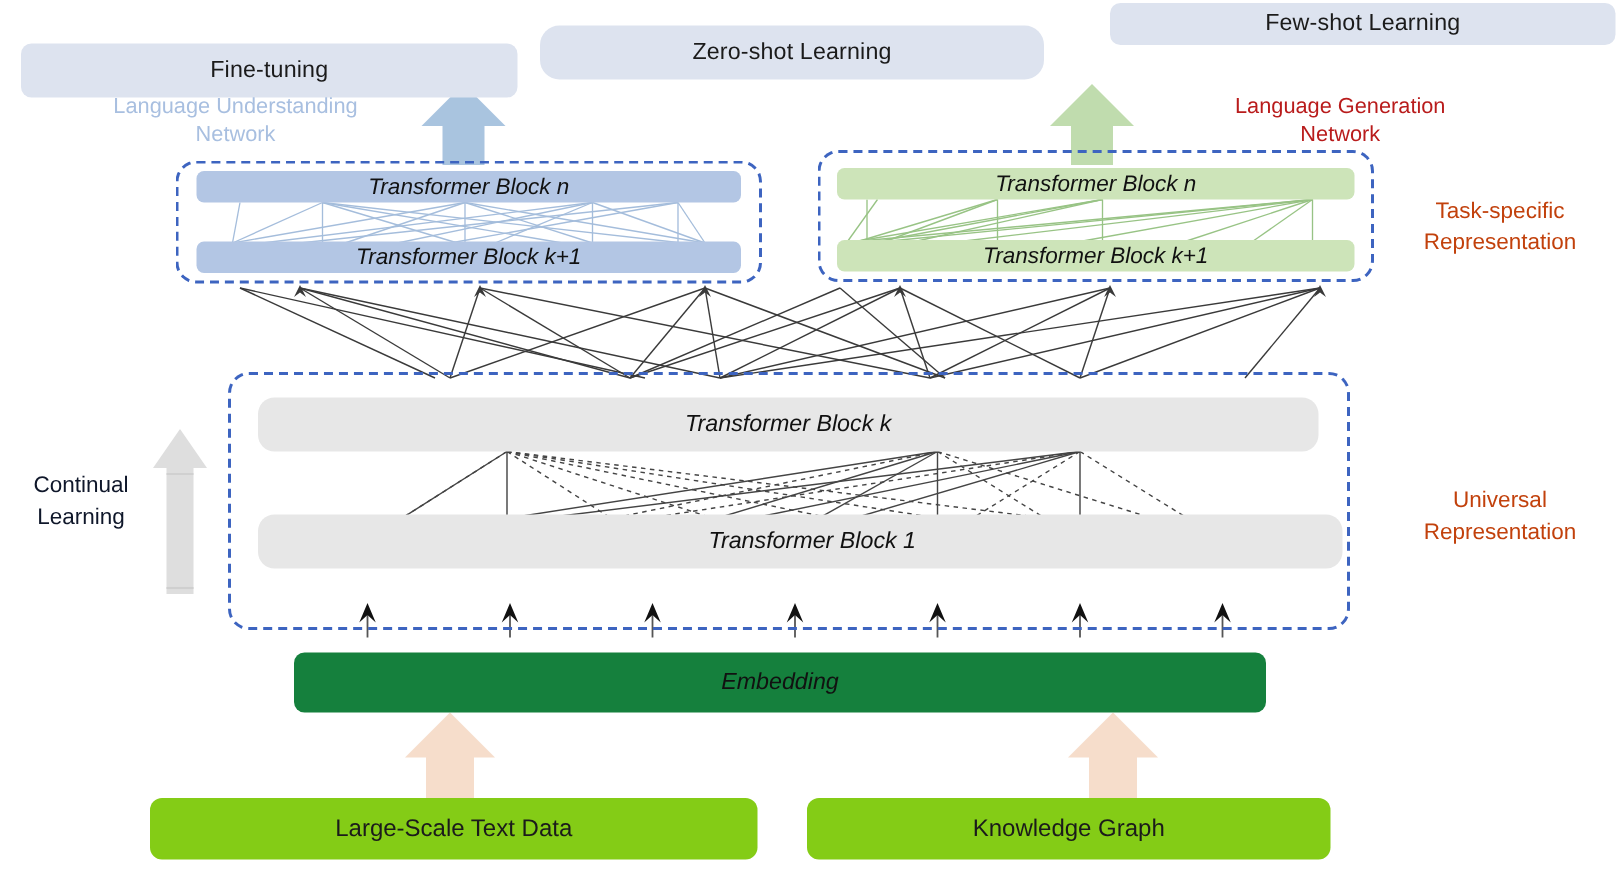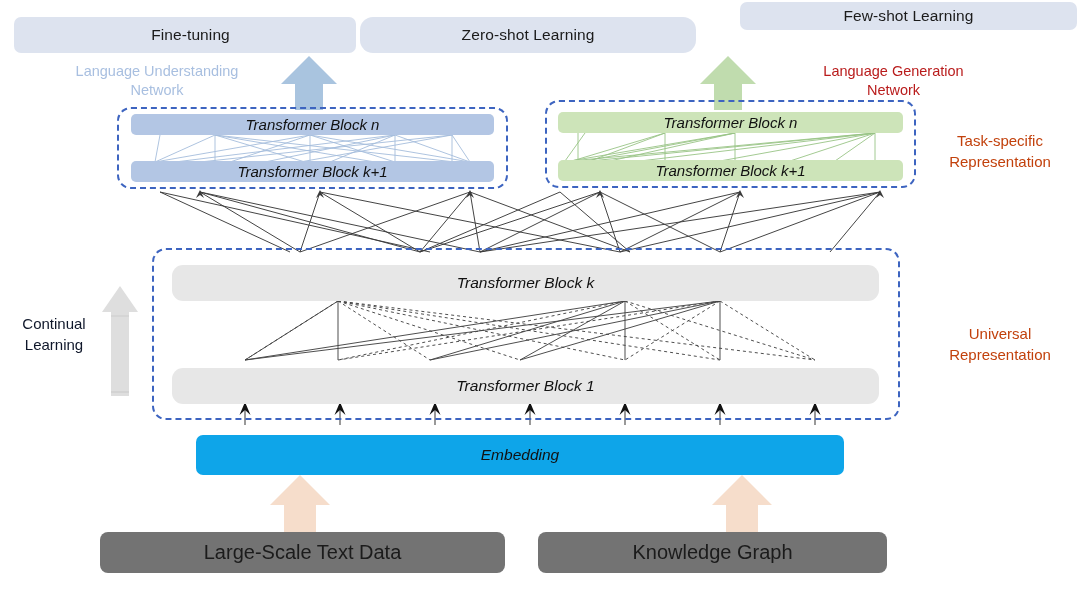--- a/index.html
+++ b/index.html
@@ -73,36 +73,36 @@
   }
   .left-label {
     font-size: 15px;
     line-height: 21px;
     color: #0f172a;
     text-align: center;
   }
 
   
   .embed-bar {
-    background: #0ea5e9;
+    background: #15803d;
     border-radius: 7px;
     display: flex;
     align-items: center;
     justify-content: center;
     font-style: italic;
     font-size: 15.5px;
     color: #111;
   }
   .data-box {
-    background: #737373;
+    background: #84cc16;
     border-radius: 8px;
     display: flex;
     align-items: center;
     justify-content: center;
-    font-size: 20px;
+    font-size: 16px;
     color: #1b1b1b;
   }
 
   svg.layer {
     position: absolute;
     left: 0; top: 0;
     width: 1080px;
     height: 589px;
     pointer-events: none;
   }
@@ -255,21 +255,21 @@
     </g>
 
     <g>
       <path d="M300,475 L330,505 L316,505 L316,534 L284,534 L284,505 L270,505 Z" fill="#f6ddcb"></path>
     </g>
     <g>
       <path d="M742,475 L772,505 L758,505 L758,534 L726,534 L726,505 L712,505 Z" fill="#f6ddcb"></path>
     </g>
   </svg>
 
-  <div class="abs task-box" style="left:14px; top:17px; width:331px; height:36px;padding-left:11px;">
+  <div class="abs task-box" style="left:14px; top:29px; width:331px; height:36px;">
     <span>Fine-tuning</span>
   </div>
 
   <div class="abs task-box" style="left:360px; top:17px; width:336px; height:36px;border-radius:13px;">
     <span>Zero-shot Learning</span>
   </div>
 
   <div class="abs task-box" style="left:708px; top:2px; width:337px; height:28px;margin-left:32px;">
     <span>Few-shot Learning</span>
   </div>
@@ -308,21 +308,21 @@
     <div>Task-specific</div>
     <div>Representation</div>
   </div>
 
   <div class="abs dash-frame" style="left:152px; top:248px; width:748px; height:172px;"></div>
 
   <div class="abs tblock gray" style="left:172px; top:265px; width:707px; height:36px;">
     <span>Transformer Block k</span>
   </div>
 
-  <div class="abs tblock gray" style="left:172px; top:368px; width:707px; height:36px;">
+  <div class="abs tblock gray" style="left:172px; top:343px; width:707px; height:36px;padding-left:16px;">
     <span>Transformer Block 1</span>
   </div>
 
   <div class="abs side-label" style="left:925px; top:323px; width:150px;">
     <div>Universal</div>
     <div>Representation</div>
   </div>
 
   <div class="abs left-label" style="left:8px; top:313px; width:92px;">
     <div>Continual</div>

